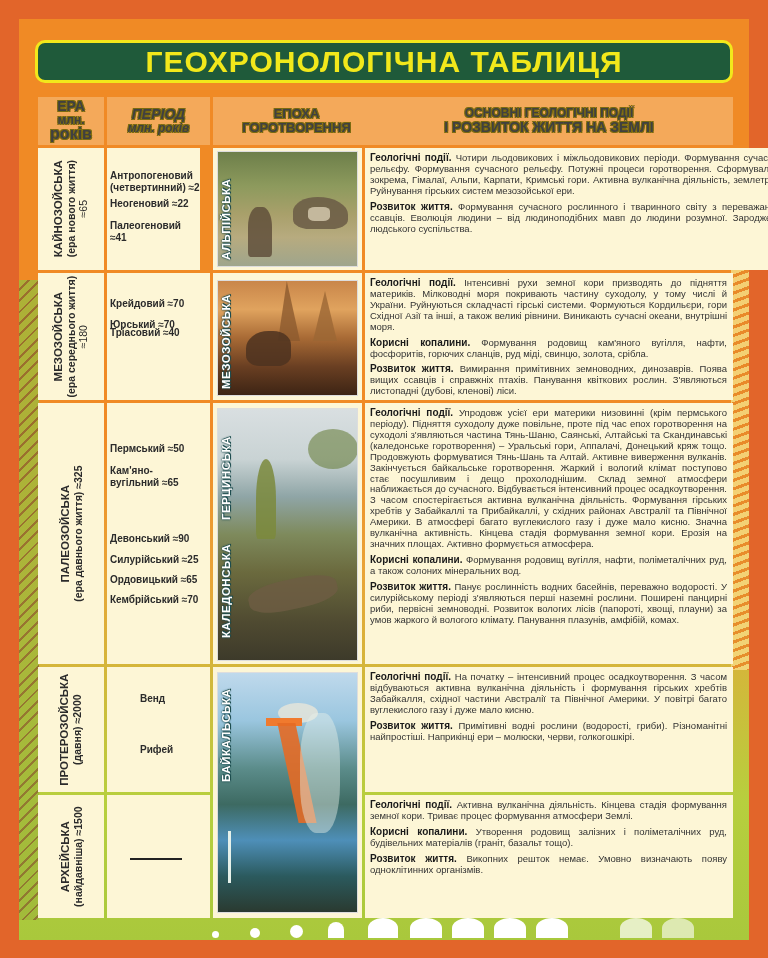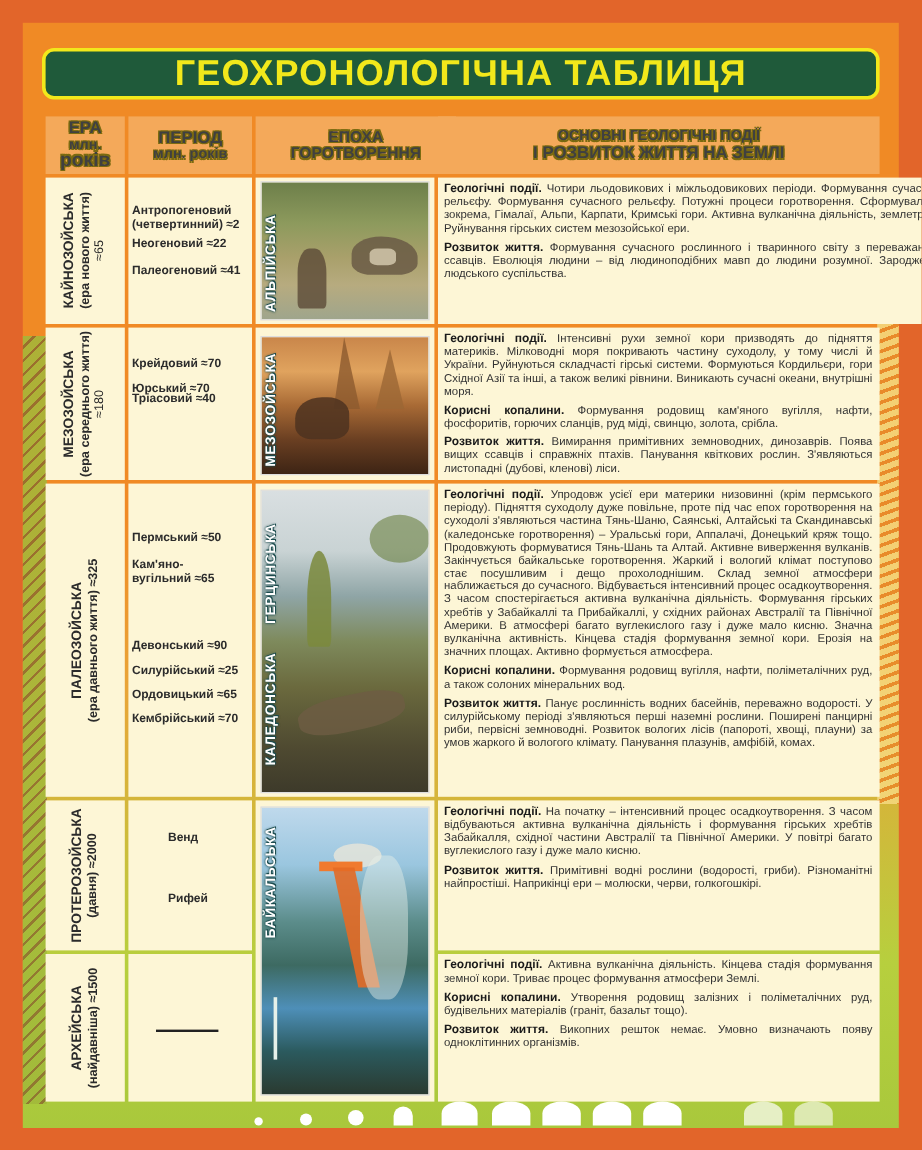--- a/index.html
+++ b/index.html
@@ -84,41 +84,41 @@
 
 <div class="title-bar">
   <span class="title-text">ГЕОХРОНОЛОГІЧНА ТАБЛИЦЯ</span>
 </div>
 
 <div class="hdr" style="left:38px;width:66px;">
   <span style="font-size:14px">ЕРА</span>
   <span style="font-size:12px">млн.</span>
   <span style="font-size:16px">років</span>
 </div>
-<div class="hdr" style="left:107px;width:103px;">
+<div class="hdr" style="left:107px;width:103px;font-style:italic;">
   <span style="font-size:14px">ПЕРІОД</span>
   <span style="font-size:12px">млн. років</span>
 </div>
 <div class="hdr" style="left:213px;width:167px;">
   <span style="font-size:13px">ЕПОХА</span>
   <span style="font-size:13px">ГОРОТВОРЕННЯ</span>
 </div>
 <div class="hdr" style="left:365px;width:368px;">
   <span style="font-size:12px">ОСНОВНІ ГЕОЛОГІЧНІ ПОДІЇ</span>
   <span style="font-size:14px">І РОЗВИТОК ЖИТТЯ НА ЗЕМЛІ</span>
 </div>
 
 <div class="cell era-cell" style="left:38px;top:148px;width:66px;height:122px;">
   <div class="era-rot">
     <span class="era-name">КАЙНОЗОЙСЬКА</span>
     <span class="era-sub">(ера нового життя)</span>
     <span>≈65</span>
   </div>
 </div>
-<div class="cell" style="left:107px;top:148px;width:103px;height:122px;">
+<div class="cell" style="left:107px;top:148px;width:93px;height:122px;">
   <div class="period" style="top:22px">
     <div>Антропогеновий</div>
     <div>(четвертинний) ≈2</div>
   </div>
   <div class="period" style="top:50px">Неогеновий ≈22</div>
   <div class="period" style="top:72px">Палеогеновий ≈41</div>
 </div>
 <div class="cell" style="left:213px;top:148px;width:149px;height:122px;">
   <div class="img" style="left:4px;top:3px;width:141px;height:116px;background:linear-gradient(180deg,#6d7f4a 0%,#8d9a5d 30%,#a9a06b 55%,#b7ab7f 75%,#9fa58c 100%);">
     <div style="position:absolute;left:30px;top:55px;width:24px;height:50px;background:#5b4a37;border-radius:40% 40% 10% 10%;opacity:.8"></div>

